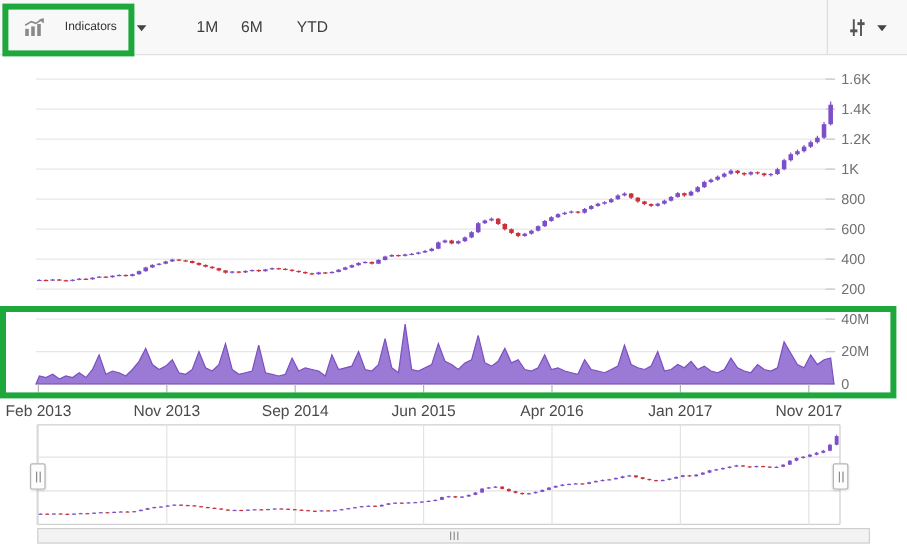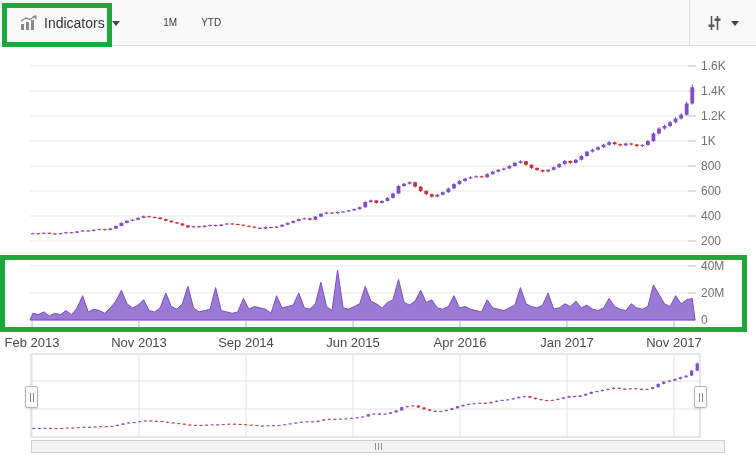--- a/index.html
+++ b/index.html
@@ -1,28 +1,28 @@
 <!DOCTYPE html>
 <html><head>
 <meta charset="utf-8">
 <style>
   html,body{margin:0;padding:0;background:#fff;}
   .stage{position:relative;width:756px;height:462px;background:#fff;overflow:hidden;
          font-family:"Liberation Sans",sans-serif;}
   
   .toolbar{position:absolute;top:0;left:0;width:756px;height:46px;background:#f8f8f8;
            border-bottom:1px solid #e0e0e0;display:flex;align-items:stretch;box-sizing:border-box;}
-  .btn-indicators{display:flex;align-items:center;gap:7px;margin-left:14px;padding:0 6px;
-           background:transparent;border:none;font-family:inherit;font-size:14px;color:#333;cursor:pointer;}
+  .btn-indicators{display:flex;align-items:center;gap:17px;margin-left:14px;padding:0 6px;
+           background:transparent;border:none;font-family:inherit;font-size:10px;color:#333;cursor:pointer;}
   .caret{width:0;height:0;border-left:4.5px solid transparent;border-right:4.5px solid transparent;
            border-top:5px solid #444;display:inline-block;margin-top:2px;}
   .periods{display:flex;margin-left:26px;}
-  .period-btn{border:none;background:transparent;font-family:inherit;font-size:10px;color:#3c3c3c;
+  .period-btn{border:none;background:transparent;font-family:inherit;font-size:13px;color:#3c3c3c;
            width:37px;padding:0;cursor:pointer;height:45px;}
-  .period-btn.wide{width:45px;}
+  .period-btn.wide{width:45px;text-align:right;}
   .period-btn.selected{background:#e3e3e3;}
   .toolbar-right{position:absolute;right:0;top:0;width:66px;height:45px;border-left:1px solid #ddd;
            display:flex;align-items:center;justify-content:center;gap:9px;background:#f8f8f8;cursor:pointer;}
   
   #chart-svg{position:absolute;left:0;top:0;z-index:1;}
   #chart-svg text{font-family:"Liberation Sans",sans-serif;}
   
   .scrollbar{position:absolute;left:31px;top:440px;width:694px;height:13px;background:#f3f3f3;
            border:1px solid #cfcfcf;box-sizing:border-box;z-index:3;display:flex;align-items:center;
            justify-content:center;gap:2px;cursor:pointer;}
@@ -53,20 +53,21 @@
           <polyline points="1,6 6,3 10,4.5 15,1" fill="none" stroke="#8a8a8a" stroke-width="1.4"></polyline>
           <polygon points="16.5,0 16.5,4.5 12.5,1.5" fill="#8a8a8a"></polygon>
         </svg>
       </span>
       <span>Indicators</span>
       <span class="caret"></span>
     </button>
 
     <div class="periods">
       <button class="period-btn">1M</button>
+      <button class="period-btn">6M</button>
       <button class="period-btn wide">YTD</button>
     </div>
 
     <div class="toolbar-right">
       <span style="display:inline-flex;">
         <svg width="15" height="16" viewBox="0 0 15 16">
           <line x1="4.5" y1="1" x2="4.5" y2="15" stroke="#555" stroke-width="1.6"></line>
           <line x1="10.5" y1="1" x2="10.5" y2="15" stroke="#555" stroke-width="1.6"></line>
           <rect x="1.5" y="9.5" width="6" height="2.4" fill="#555"></rect>
           <rect x="7.5" y="3.5" width="6" height="2.4" fill="#555"></rect>

